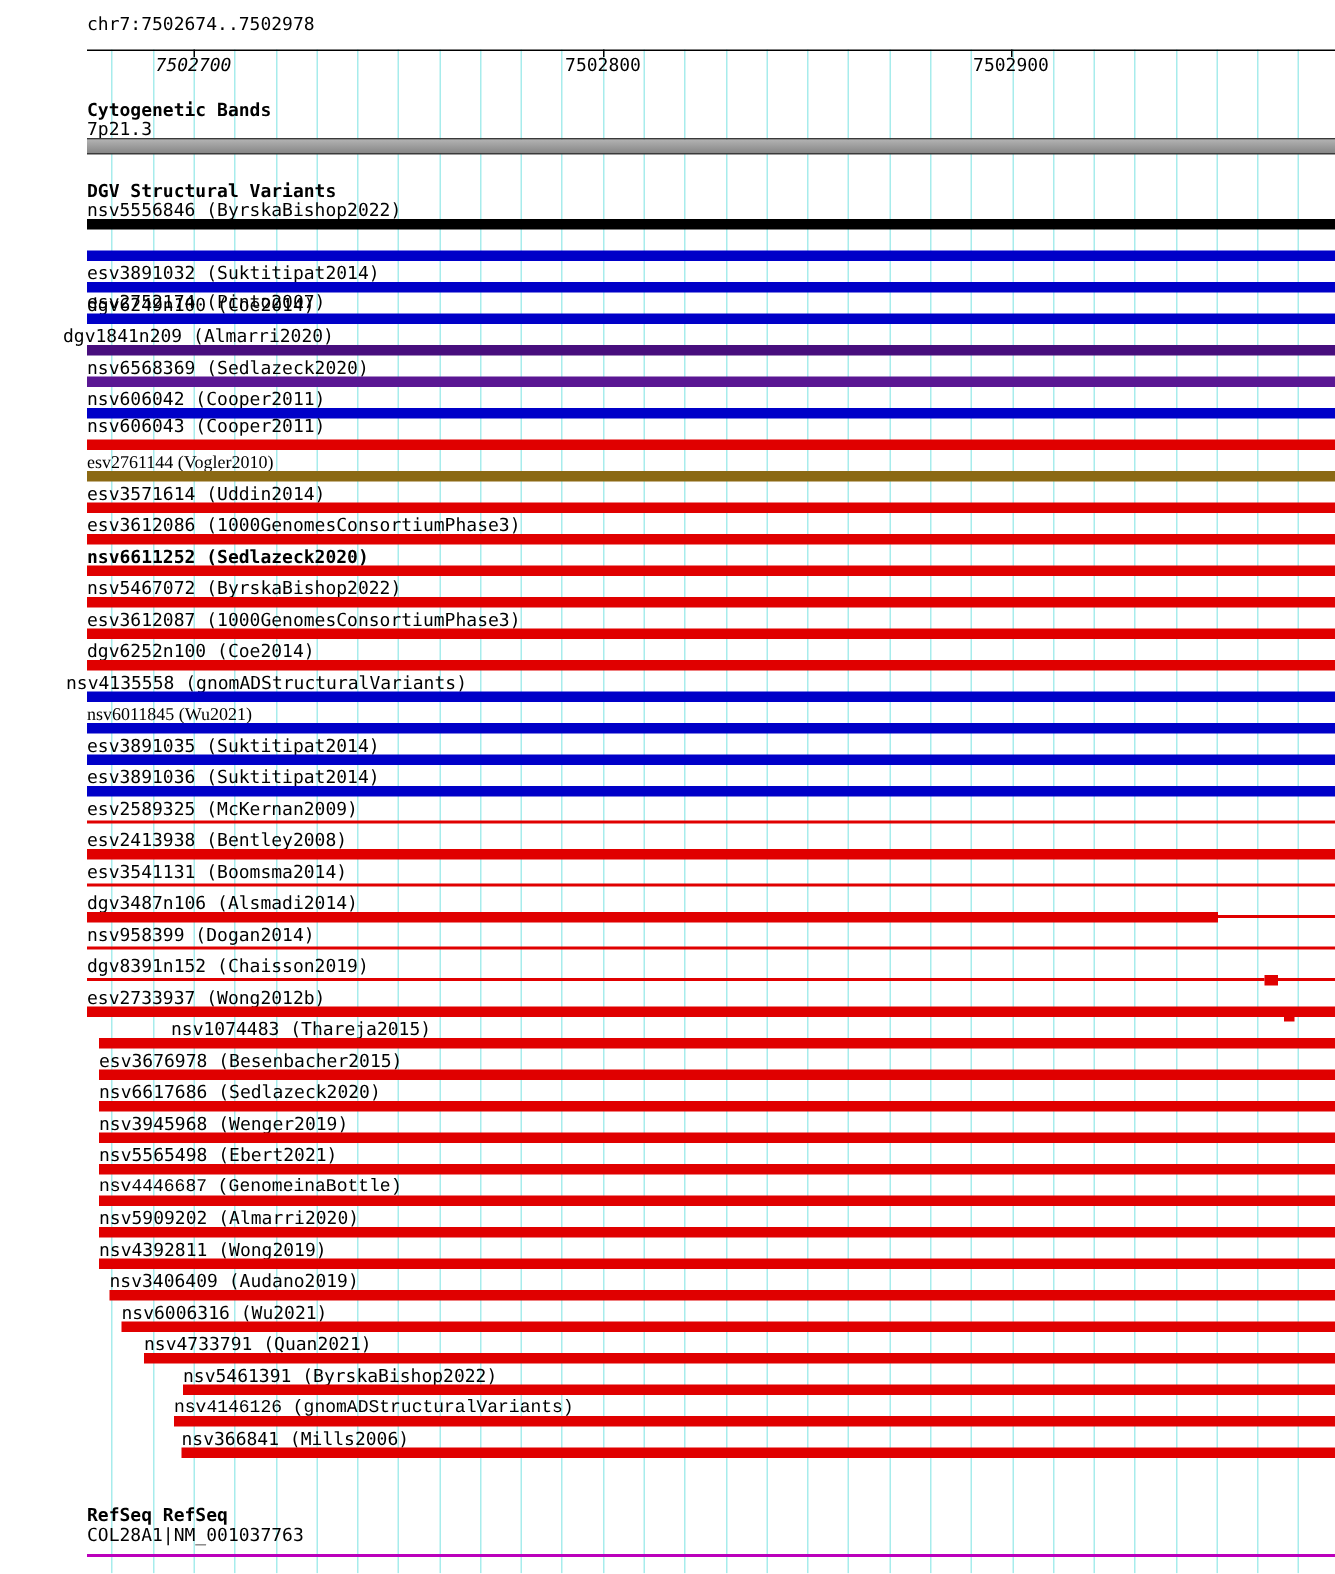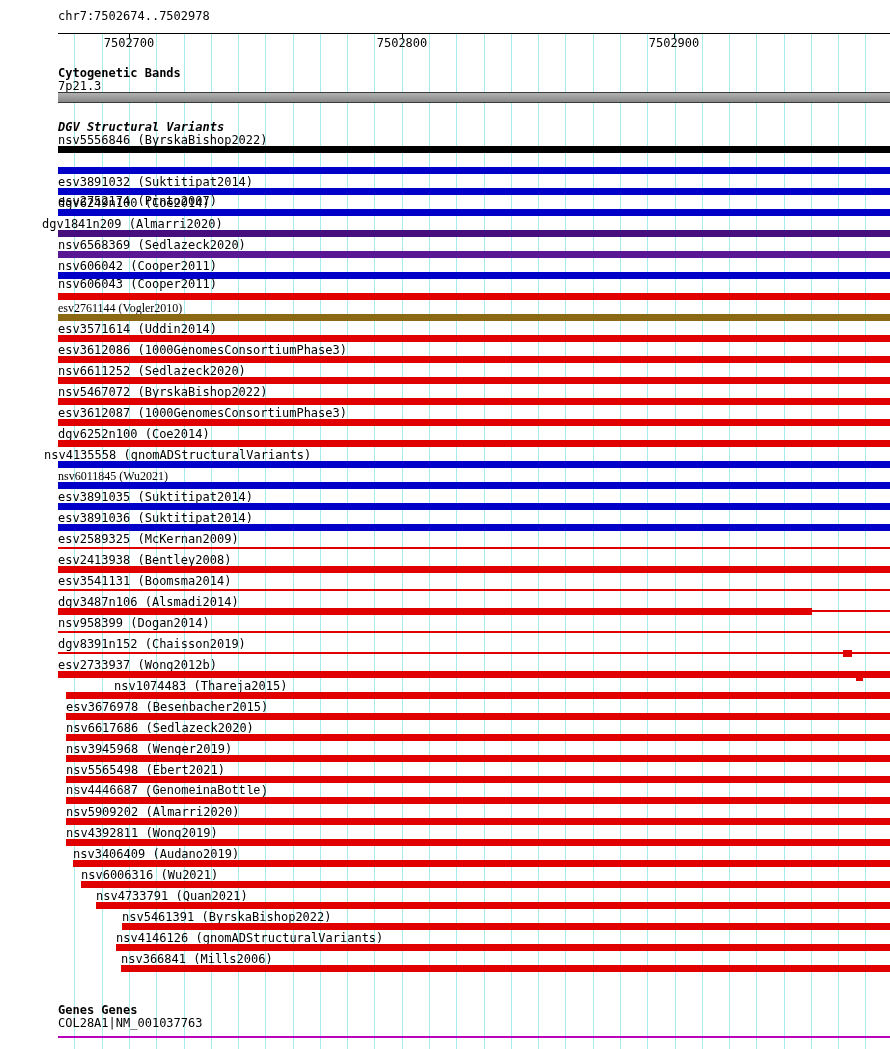--- a/index.html
+++ b/index.html
@@ -32,21 +32,21 @@
     border-top:1px solid #3a3a3a; border-bottom:1px solid #3a3a3a;
   }
   .seg { position:absolute; }
   .gene-line {
     position:absolute; left:58px; width:832px; top:1036px; height:2px;
     background:#BB00BB;
   }
   .pos-label { left:58px; top:10px; }
   .cyto-header { left:58px; top:67px; }
   .cyto-name  { left:58px; top:80px; }
-  .dgv-header { left:58px; top:121px;font-style:italic; }
+  .dgv-header { left:58px; top:121px; }
   .refseq-header { left:58px; top:1004px; }
   .gene-label { left:58px; top:1017px; }
 </style>
 </head>
 <body>
 
 <div class="browser">
 
   <div>
       <div class="gridline" style="left: 74px;"></div>
@@ -79,21 +79,21 @@
       <div class="gridline" style="left: 811px;"></div>
       <div class="gridline" style="left: 838px;"></div>
       <div class="gridline" style="left: 865px;"></div>
     </div>
 
   <div class="txt pos-label">chr7:7502674..7502978</div>
 
   <div class="ruler-line"></div>
   <div>
       <div class="tick" style="left: 129px;"></div>
-      <div class="txt tick-label" style="left: 129px;">7502700</div>
+      <div class="txt tick-label" style="left: 129px; font-style: italic;">7502700</div>
       <div class="tick" style="left: 402px;"></div>
       <div class="txt tick-label" style="left: 402px;">7502800</div>
       <div class="tick" style="left: 674px;"></div>
       <div class="txt tick-label" style="left: 674px;">7502900</div>
     </div>
 
   <div class="txt bold cyto-header">Cytogenetic Bands</div>
   <div class="txt cyto-name">7p21.3</div>
   <div class="band-bar"></div>
 
@@ -114,21 +114,21 @@
       <div class="txt" style="left: 58px; top: 260px;">nsv606042 (Cooper2011)</div>
       <div class="seg" style="left: 58px; width: 832px; top: 272px; height: 7px; background: rgb(0, 0, 200);"></div>
       <div class="txt" style="left: 58px; top: 278px;">nsv606043 (Cooper2011)</div>
       <div class="seg" style="left: 58px; width: 832px; top: 293px; height: 7px; background: rgb(224, 0, 0);"></div>
       <div class="txt" style="left: 58px; top: 302px; font-family: Liberation Serif, serif;">esv2761144 (Vogler2010)</div>
       <div class="seg" style="left: 58px; width: 832px; top: 314px; height: 7px; background: rgb(139, 105, 20);"></div>
       <div class="txt" style="left: 58px; top: 323px;">esv3571614 (Uddin2014)</div>
       <div class="seg" style="left: 58px; width: 832px; top: 335px; height: 7px; background: rgb(224, 0, 0);"></div>
       <div class="txt" style="left: 58px; top: 344px;">esv3612086 (1000GenomesConsortiumPhase3)</div>
       <div class="seg" style="left: 58px; width: 832px; top: 356px; height: 7px; background: rgb(224, 0, 0);"></div>
-      <div class="txt" style="left: 58px; top: 365px;">nsv6611252 (Sedlazeck2020)</div>
+      <div class="txt" style="left: 58px; top: 365px; font-weight: bold;">nsv6611252 (Sedlazeck2020)</div>
       <div class="seg" style="left: 58px; width: 832px; top: 377px; height: 7px; background: rgb(224, 0, 0);"></div>
       <div class="txt" style="left: 58px; top: 386px;">nsv5467072 (ByrskaBishop2022)</div>
       <div class="seg" style="left: 58px; width: 832px; top: 398px; height: 7px; background: rgb(224, 0, 0);"></div>
       <div class="txt" style="left: 58px; top: 407px;">esv3612087 (1000GenomesConsortiumPhase3)</div>
       <div class="seg" style="left: 58px; width: 832px; top: 419px; height: 7px; background: rgb(224, 0, 0);"></div>
       <div class="txt" style="left: 58px; top: 428px;">dgv6252n100 (Coe2014)</div>
       <div class="seg" style="left: 58px; width: 832px; top: 440px; height: 7px; background: rgb(224, 0, 0);"></div>
       <div class="txt" style="left: 44px; top: 449px;">nsv4135558 (gnomADStructuralVariants)</div>
       <div class="seg" style="left: 58px; width: 832px; top: 461px; height: 7px; background: rgb(0, 0, 200);"></div>
       <div class="txt" style="left: 58px; top: 470px; font-family: Liberation Serif, serif;">nsv6011845 (Wu2021)</div>
@@ -172,23 +172,23 @@
       <div class="txt" style="left: 66px; top: 827px;">nsv4392811 (Wong2019)</div>
       <div class="seg" style="left: 66px; width: 824px; top: 839px; height: 7px; background: rgb(224, 0, 0);"></div>
       <div class="txt" style="left: 73px; top: 848px;">nsv3406409 (Audano2019)</div>
       <div class="seg" style="left: 73px; width: 817px; top: 860px; height: 7px; background: rgb(224, 0, 0);"></div>
       <div class="txt" style="left: 81px; top: 869px;">nsv6006316 (Wu2021)</div>
       <div class="seg" style="left: 81px; width: 809px; top: 881px; height: 7px; background: rgb(224, 0, 0);"></div>
       <div class="txt" style="left: 96px; top: 890px;">nsv4733791 (Quan2021)</div>
       <div class="seg" style="left: 96px; width: 794px; top: 902px; height: 7px; background: rgb(224, 0, 0);"></div>
       <div class="txt" style="left: 122px; top: 911px;">nsv5461391 (ByrskaBishop2022)</div>
       <div class="seg" style="left: 122px; width: 768px; top: 923px; height: 7px; background: rgb(224, 0, 0);"></div>
-      <div class="txt" style="left: 116px; top: 932px;">nsv4146126 (gnomADStructuralVariants)</div>
+      <div class="txt" style="left: 116px; top: 932px; font-family: Liberation Mono, monospace;">nsv4146126 (gnomADStructuralVariants)</div>
       <div class="seg" style="left: 116px; width: 774px; top: 944px; height: 7px; background: rgb(224, 0, 0);"></div>
       <div class="txt" style="left: 121px; top: 953px;">nsv366841 (Mills2006)</div>
       <div class="seg" style="left: 121px; width: 769px; top: 965px; height: 7px; background: rgb(224, 0, 0);"></div>
     </div>
 
-  <div class="txt bold refseq-header">Genes Genes</div>
+  <div class="txt bold refseq-header">RefSeq RefSeq</div>
   <div class="txt gene-label">COL28A1|NM_001037763</div>
   <div class="gene-line"></div>
 
 </div>
 
 </body></html>

